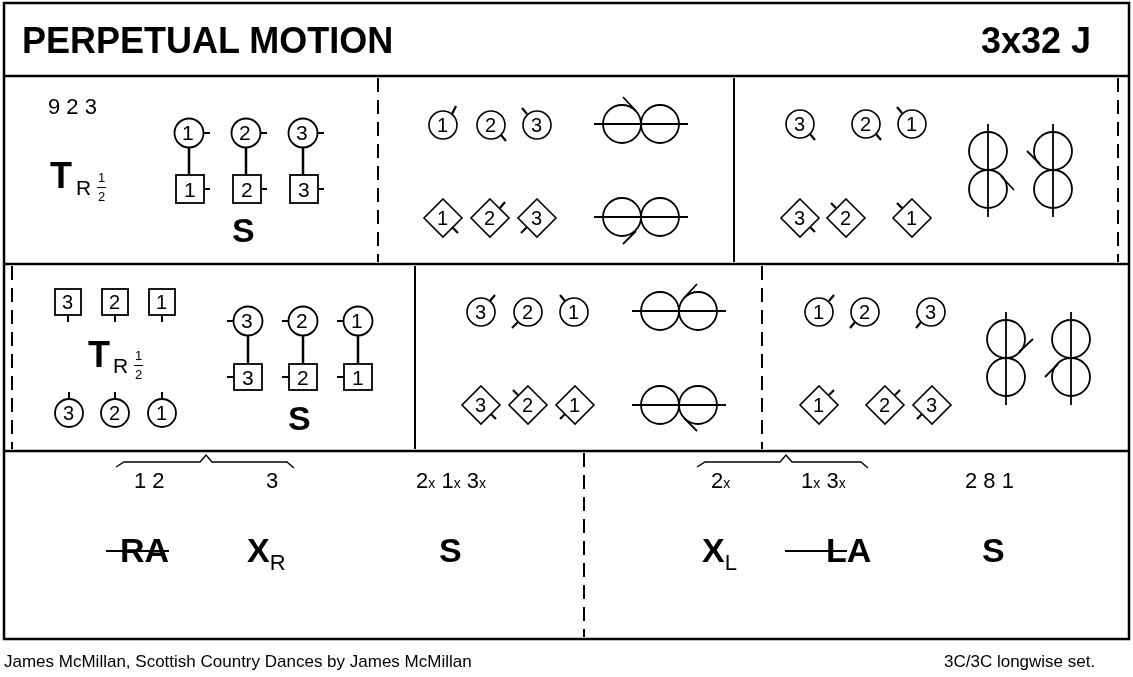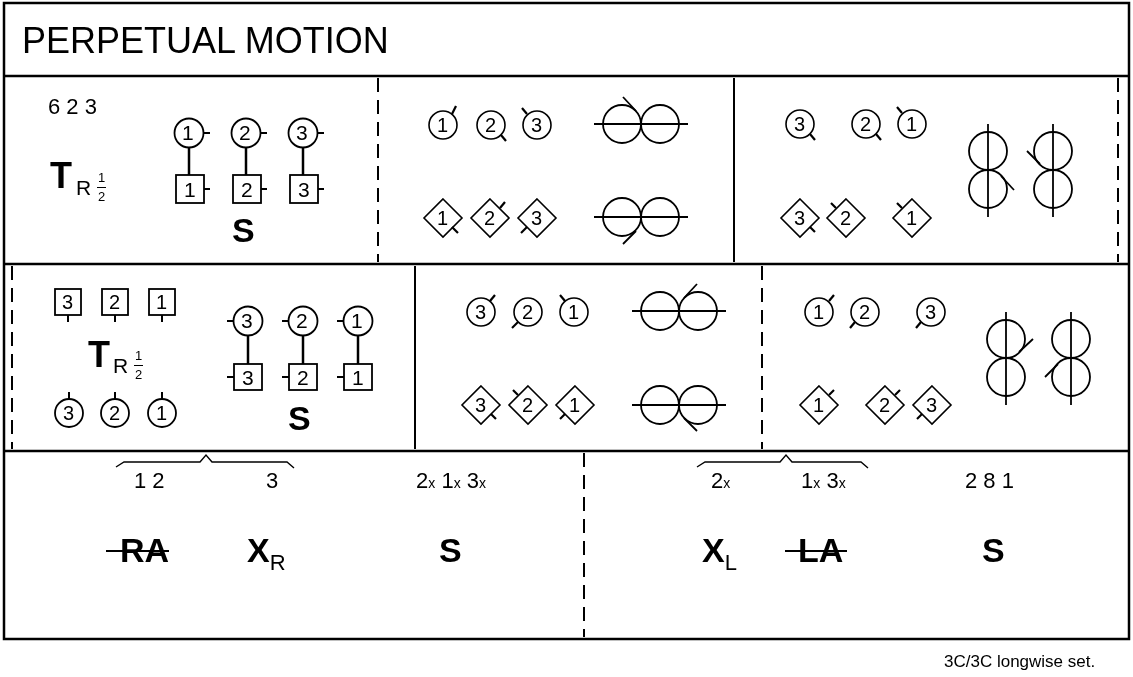--- a/index.html
+++ b/index.html
@@ -1,19 +1,19 @@
 <!DOCTYPE html>
 <html><head>
 <meta charset="utf-8">
 <style>
   html,body{margin:0;padding:0;background:#fff;}
   body{width:1133px;height:677px;position:relative;overflow:hidden;font-family:"Liberation Sans",sans-serif;color:#000;}
   #stage{position:absolute;left:0;top:0;}
   .abs{position:absolute;white-space:nowrap;line-height:1;}
-  .title{font-weight:normal;font-size:36px;}
+  .title{font-weight:bold;font-size:36px;}
   .footer{font-size:17px;}
 </style>
 </head>
 <body>
 
 <div id="stage">
 <svg id="svg" width="1133" height="677" viewBox="0 0 1133 677" xmlns="http://www.w3.org/2000/svg" font-family="Liberation Sans, sans-serif" stroke="#000" fill="none">
 
   <g stroke-width="2.5">
     <rect x="4" y="3" width="1125" height="636"></rect>
@@ -224,23 +224,24 @@
     <polyline points="697,467 705,462 780,462 786,455 792,462 861,462 868,468"></polyline>
   </g>
   <g stroke-width="2.2">
     <line x1="106" y1="551" x2="169" y2="551"></line>
     <line x1="785" y1="551" x2="847" y2="551"></line>
   </g>
 </svg>
 
 
 <div class="abs title" style="left:22px;top:23px;">PERPETUAL MOTION</div>
-
-
-<div class="abs" style="left:48px;top:96px;font-size:22px;">6 2 3</div>
+<div class="abs title" style="left:981px;top:23px;">3x32 J</div>
+
+
+<div class="abs" style="left:48px;top:96px;font-size:22px;">9 2 3</div>
 <div class="abs" style="left:50px;top:158px;">
   <span style="font-weight:bold;font-size:36px;">T</span>
 </div>
 <div class="abs" style="left:76px;top:177px;font-size:21px;">R</div>
 <div class="abs" style="left:98px;top:171px;font-size:13px;">1</div>
 <div class="abs" style="left:97px;top:187px;width:9px;border-top:1px solid #000;"></div>
 <div class="abs" style="left:98px;top:190px;font-size:13px;">2</div>
 <div class="abs" style="left:232px;top:213px;font-weight:bold;font-size:34px;">S</div>
 
 
@@ -324,20 +325,21 @@
   <span>2</span><span style="font-size:14px;">x</span>
 </div>
 <div class="abs" style="left:801px;top:470px;font-size:22px;">
   <span>1</span><span style="font-size:14px;">x</span>
   <span>3</span><span style="font-size:14px;">x</span>
 </div>
 <div class="abs" style="left:702px;top:533px;">
   <span style="font-weight:bold;font-size:34px;">X</span><span style="font-size:22px;position:relative;top:8px;">L</span>
 </div>
 <div class="abs" style="left:798px;top:533px;">
-  <span style="font-weight:bold;font-size:34px;">LA</span>
+  <span style="font-weight:bold;font-size:34px;margin-left:28px;">LA</span>
 </div>
 <div class="abs" style="left:965px;top:470px;font-size:22px;">2 8 1</div>
 <div class="abs" style="left:982px;top:533px;font-weight:bold;font-size:34px;">S</div>
 
 
+<div class="abs footer" style="left:4px;top:653px;">James McMillan, Scottish Country Dances by James McMillan</div>
 <div class="abs footer" style="left:944px;top:653px;text-align:right;">3C/3C longwise set.</div>
 </div>
 
 </body></html>

